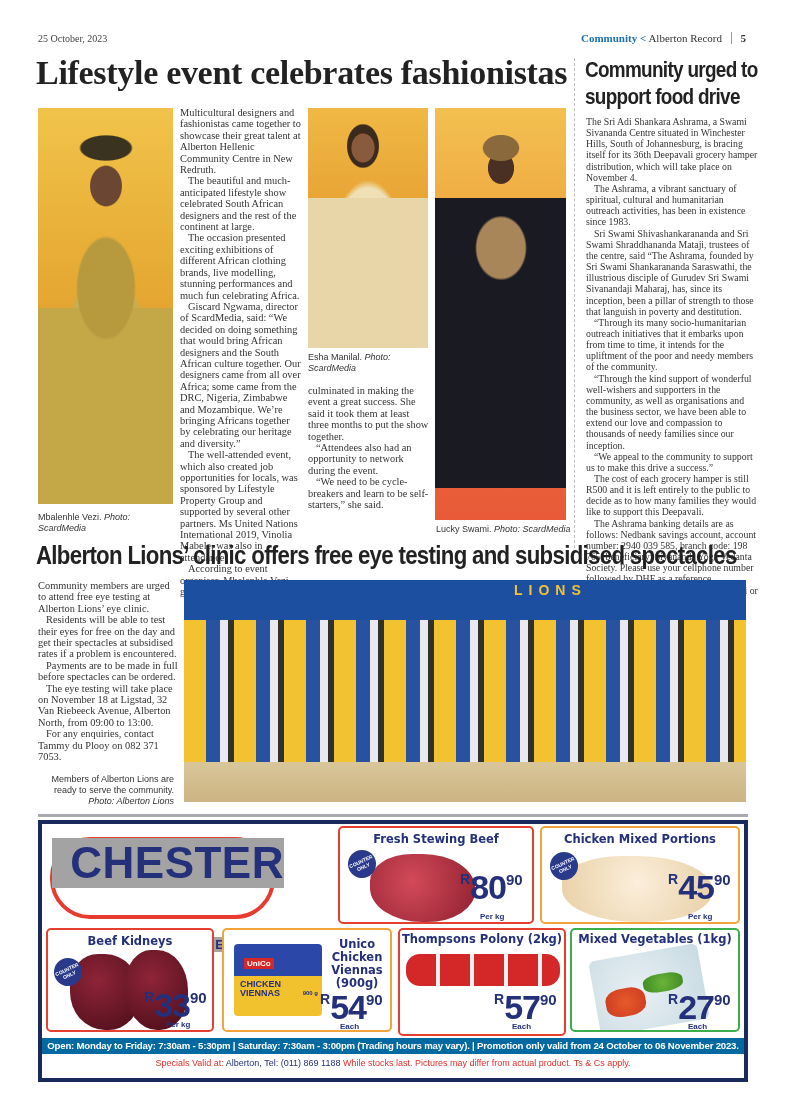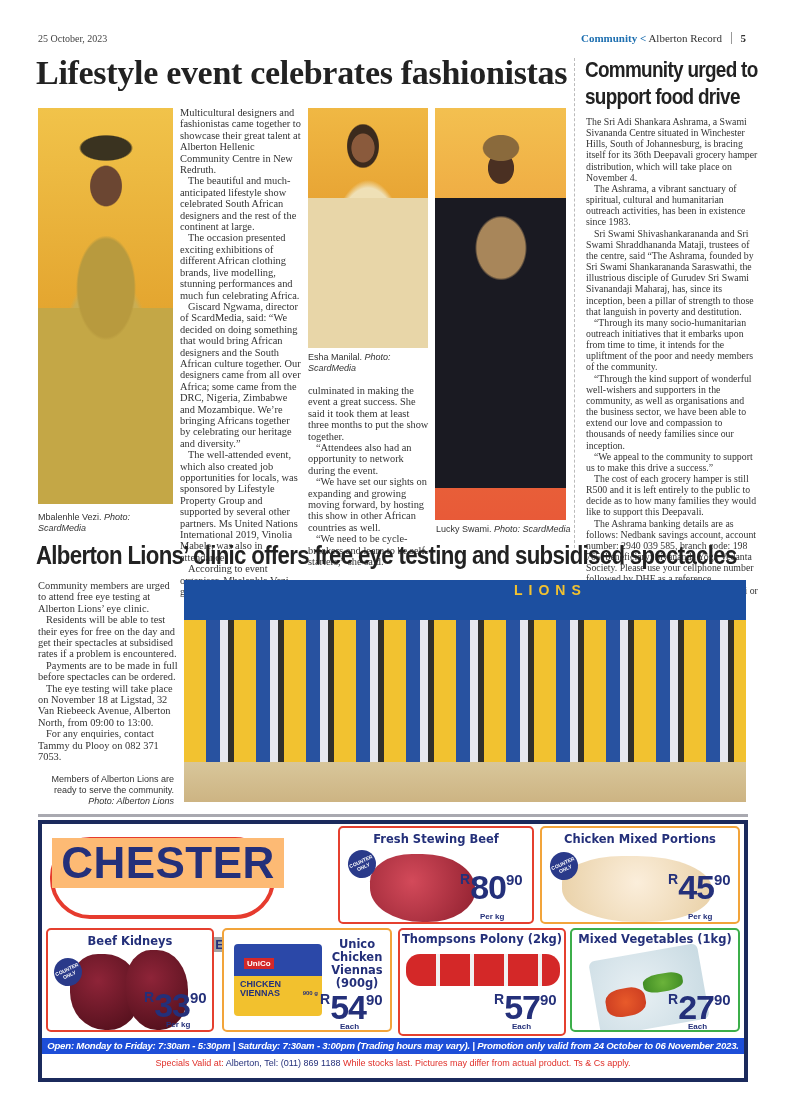--- a/index.html
+++ b/index.html
@@ -56,21 +56,21 @@
       linear-gradient(180deg, #cfcfcf, #d6c6a0); }
   .ph4 .band { position: absolute; left: 0; right: 0; bottom: 0; height: 40px; background: linear-gradient(180deg, #d8c69a, #cdb483); }
 
   .headline3 { left: 36px; top: 540px; font-family: "Liberation Sans", sans-serif; font-size: 26px; line-height: 30px; color: #222; letter-spacing: -0.8px; transform: scaleX(0.855); transform-origin: left top; white-space: nowrap; }
 
   .rule-grey { left: 38px; top: 814px; width: 710px; height: 3px; background: #a9a9b0; }
 
   
   .ad { left: 38px; top: 820px; width: 710px; height: 262px; border: 4px solid #1b2a5c; background: #fff; }
   .logo { left: 50px; top: 837px; width: 225px; height: 82px; border: 4px solid #e63b2e; border-radius: 40px; }
-  .logo-chester { left: 52px; top: 838px; width: 232px; text-align: center; font-family: "Liberation Sans", sans-serif; font-weight: bold; font-size: 44px; color: #24307a; letter-spacing: 0.5px; background: #fdba74; }
+  .logo-chester { left: 52px; top: 838px; width: 232px; text-align: right; font-family: "Liberation Sans", sans-serif; font-weight: bold; font-size: 44px; color: #24307a; letter-spacing: 0.5px; background: #a3a3a3; }
   .logo-butch { left: 100px; top: 896px; width: 140px; text-align: center; background: #a3a3a3; font-family: "Liberation Sans", sans-serif; font-weight: bold; font-size: 13px; letter-spacing: 6px; color: #24307a; margin-top: 41px; }
 
   .tile { position: absolute; border: 2px solid; border-radius: 5px; background: #fff; overflow: hidden; }
   .tile.red { border-color: #e5402f; }
   .tile.orange { border-color: #f2a43a; }
   .tile.green { border-color: #3cae4a; padding-left: 13px; }
   .tile-title { position: absolute; left: 0; right: 0; text-align: center; font-family: "DejaVu Sans", sans-serif; font-weight: bold; font-size: 11.5px; color: #24307a; }
   .badge { position: absolute; width: 28px; height: 28px; border-radius: 50%; background: #2a3a8a; color: #fff; font-family: "Liberation Sans", sans-serif; font-size: 5px; font-weight: bold; text-align: center; padding-top: 8px; line-height: 6px; transform: rotate(-25deg); }
   .price { position: absolute; font-family: "Liberation Sans", sans-serif; font-weight: bold; color: #24307a; line-height: 1; white-space: nowrap; }
   .price .r { font-size: 14px; vertical-align: top; position: relative; top: 2px; }
@@ -79,21 +79,21 @@
   .unit { position: absolute; font-family: "Liberation Sans", sans-serif; font-weight: bold; font-size: 8px; color: #24307a; }
 
   .food { position: absolute; border-radius: 40% 50% 45% 50%; }
   .beef { background: radial-gradient(circle at 40% 40%, #d34a5a, #8e1f2e); }
   .chicken { background: radial-gradient(circle at 50% 40%, #fbeedb, #e8cfa4); }
   .kidney { background: radial-gradient(circle at 40% 35%, #8e2438, #4a0d18); }
   .vienna-pack { background: linear-gradient(180deg, #2b48a8 0 45%, #f2c12e 45% 100%); border-radius: 4px; }
   .polony { background: repeating-linear-gradient(90deg, #d42828 0 30px, #f1f1f1 30px 34px); border-radius: 14px; }
   .veg { background: radial-gradient(circle at 40% 50%, #e8f0f4, #c8dae2); border-radius: 6px; }
 
-  .hours-bar { left: 42px; top: 1038px; width: 702px; height: 16px; background: #1d4ed8; color: #fff; font-family: "Liberation Sans", sans-serif; font-weight: bold; font-size: 9.6px; line-height: 16px; text-align: center; white-space: nowrap; letter-spacing: -0.2px; font-style: italic; }
+  .hours-bar { left: 42px; top: 1038px; width: 702px; height: 16px; background: #0369a1; color: #fff; font-family: "Liberation Sans", sans-serif; font-weight: bold; font-size: 9.6px; line-height: 16px; text-align: center; white-space: nowrap; letter-spacing: -0.2px; }
   .specials { left: 42px; top: 1058px; width: 702px; text-align: center; font-family: "Liberation Sans", sans-serif; font-size: 9px; color: #e0302a; }
   .specials .blue { color: #24307a; }
 </style>
 </head>
 <body>
 
 <div class="abs date">25 October, 2023</div>
 <div class="abs section">
   <span class="cat">Community</span>
   <span class="cat">&lt;</span>
@@ -121,21 +121,20 @@
 
 <div class="abs photo ph2"></div>
 <div class="abs caption" style="left:308px;top:352px;width:120px;">
   <span>Esha Manilal.</span>
   <i>Photo: ScardMedia</i>
 </div>
 
 <div class="abs body-text" style="left:308px;top:385px;width:122px;">
   <p style="text-indent:0">culminated in making the event a great success. She said it took them at least three months to put the show together.</p>
   <p>“Attendees also had an opportunity to network during the event.</p>
-  <p>“We have set our sights on expanding and growing moving forward, by hosting this show in other African countries as well.</p>
   <p>“We need to be cycle-breakers and learn to be self-starters,” she said.</p>
 </div>
 
 <div class="abs photo ph3"></div>
 <div class="abs caption" style="left:436px;top:524px;width:140px;white-space:nowrap;">
   <span>Lucky Swami.</span>
   <i>Photo: ScardMedia</i>
 </div>
 
 <div class="abs vrule"></div>

